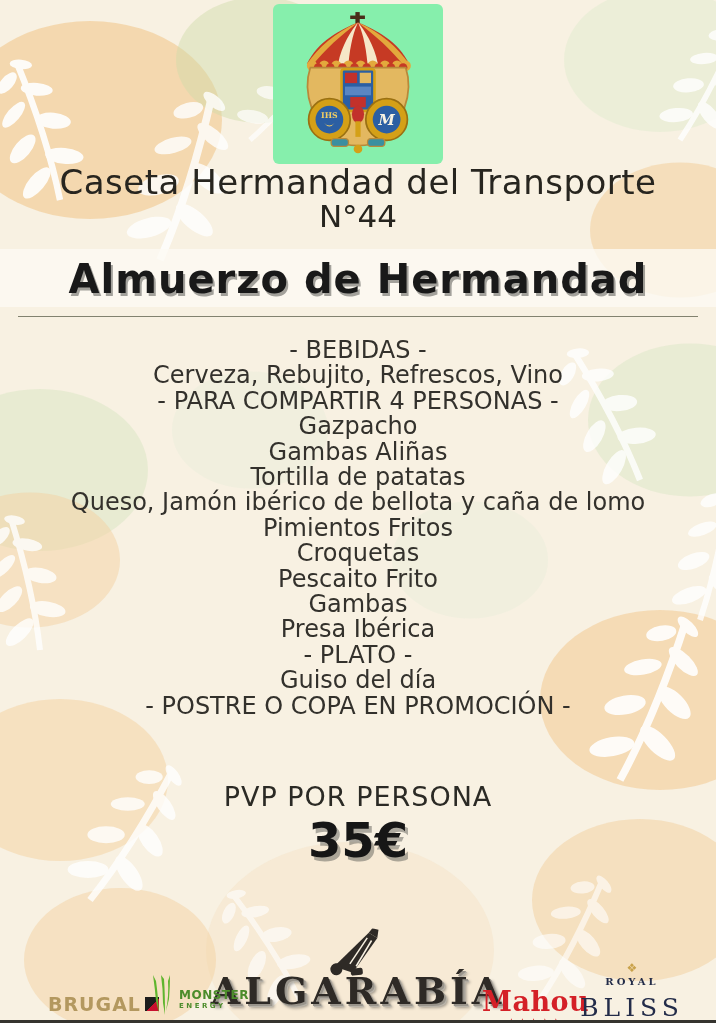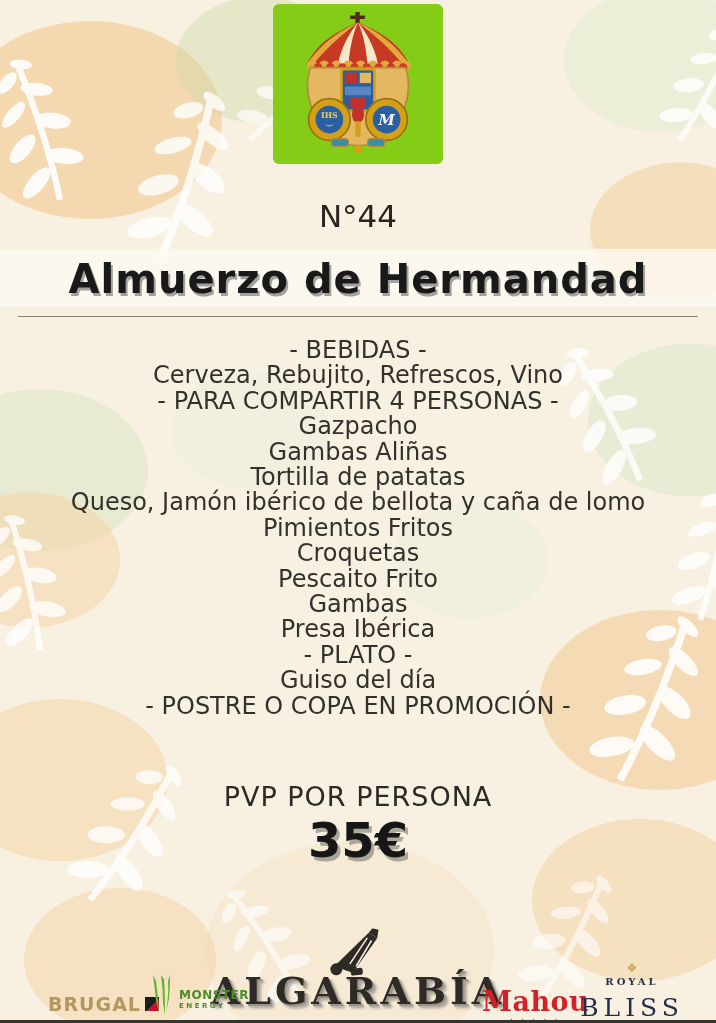--- a/index.html
+++ b/index.html
@@ -10,21 +10,21 @@
     background:#f8f1e2;
     overflow:hidden;
     font-family:"DejaVu Sans","Liberation Sans",sans-serif;
     color:#2b2b28;
   }
   .bg-layer{position:absolute;inset:0;pointer-events:none;}
   .abs{position:absolute;}
   .center-text{left:0;right:0;text-align:center;}
 
   .crest-wrap{top:4px;left:50%;transform:translateX(-50%);width:170px;height:160px;
-    background:#84cc16;border-radius:6px;display:flex;align-items:center;justify-content:center;}
+    background:#86efac;border-radius:6px;display:flex;align-items:center;justify-content:center;}
 
   .title{top:162px;font-size:34px;letter-spacing:0.5px;color:#27251f;}
   .title2{top:198px;font-size:31px;color:#27251f;}
 
   .subtitle-band{top:249px;left:0;right:0;height:58px;background:rgba(253,250,243,0.78);}
   .subtitle{top:256px;font-size:40px;font-weight:700;color:#191919;
     text-shadow:2px 3px 0 rgba(90,90,85,0.55);letter-spacing:1px;}
 
   .divider{top:316px;left:18px;right:18px;height:1px;background:#82826f;}
 
@@ -170,20 +170,21 @@
 
       <ellipse cx="75" cy="120" rx="7" ry="10" fill="#c2312b"></ellipse>
       <rect x="72" y="128" width="6" height="18" fill="#d4a017"></rect>
 
       <rect x="44" y="148" width="20" height="9" rx="4" fill="#3a8fa0" stroke="#b8893a" stroke-width="1.5"></rect>
       <rect x="86" y="148" width="20" height="9" rx="4" fill="#3a8fa0" stroke="#b8893a" stroke-width="1.5"></rect>
       <circle cx="75" cy="160" r="5" fill="#d4a017"></circle>
     </svg>
   </div>
 
+  <div class="abs center-text title">Caseta Hermandad del Transporte</div>
   <div class="abs center-text title2">N°44</div>
 
   <div class="abs subtitle-band"></div>
   <div class="abs center-text subtitle">Almuerzo de Hermandad</div>
 
   <div class="abs divider"></div>
 
   <div class="abs menu">
     <div>- BEBIDAS -</div>
     <div>Cerveza, Rebujito, Refrescos, Vino</div>

